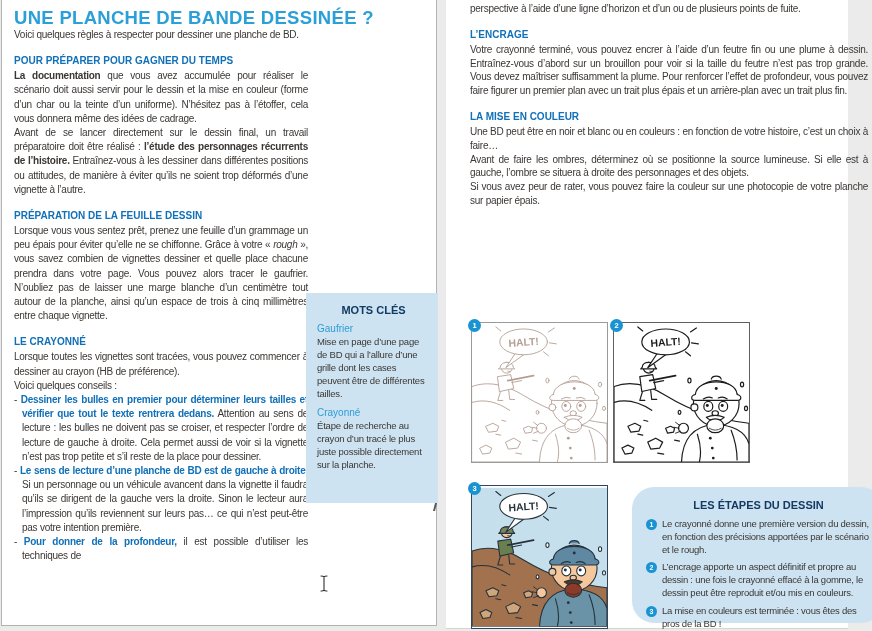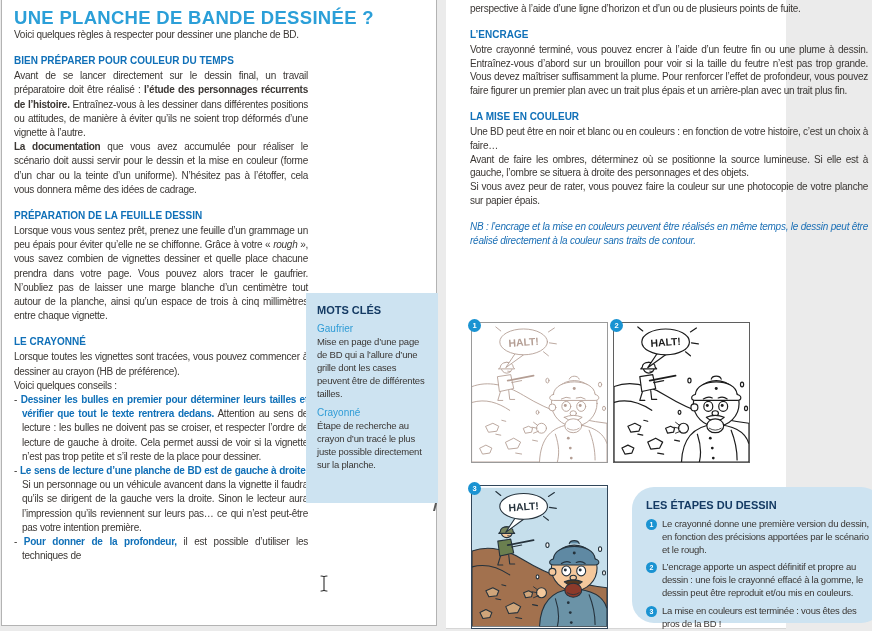--- a/index.html
+++ b/index.html
@@ -5,21 +5,21 @@
   html,body{margin:0;padding:0;}
   body{
     width:872px;height:631px;position:relative;overflow:hidden;
     background:#ebebeb;
     font-family:"Liberation Sans","DejaVu Sans",sans-serif;
     color:#3b3734;
   }
   
   .page{position:absolute;background:#ffffff;box-sizing:border-box;}
   .page-left{left:1px;top:-2px;width:436px;height:628px;border:1px solid #b3b3b3;}
-  .page-right{left:446px;top:0;width:340px;height:629px;border-bottom:1px solid #d6d6d6;}
+  .page-right{left:446px;top:0;width:402px;height:629px;border-bottom:1px solid #d6d6d6;}
   .page-left .content{padding:8px 0 0 12px;width:294px;}
   .page-right .content{padding:2px 0 0 24px;width:398px;}
 
   
   .doc-title{
     color:#2b9fd8;font-weight:bold;font-size:18.5px;line-height:21px;
     letter-spacing:.3px;width:420px;
   }
   .intro{margin-top:12px;font-size:10px;letter-spacing:-.2px;}
   .sec-h{
@@ -37,21 +37,21 @@
   .seg-bb{font-weight:bold;color:#1070b8;}
   .seg-i{font-style:italic;}
   .nb{
     margin-top:12px;font-size:10px;line-height:13.8px;letter-spacing:-.25px;
     font-style:italic;color:#1b6fb5;text-align:justify;
   }
 
   
   .blue-box{position:absolute;background:#cde3f1;box-sizing:border-box;}
   .mots-cles{left:304px;top:294px;width:132px;height:210px;padding:11px 8px 8px 11px;}
-  .box-title{color:#143a63;font-weight:bold;font-size:11px;margin:0 0 7px 0;}
+  .box-title{color:#143a63;font-weight:bold;font-size:11px;margin:0 0 7px 0;text-align:center;}
   .kw-term{color:#2f9cd6;font-size:10px;margin:7px 0 1px 0;}
   .kw-def{font-size:9.5px;line-height:13px;letter-spacing:-.2px;margin:0;}
   .etapes{left:186px;top:487px;width:251px;height:136px;padding:12px 12px 8px 14px;border-radius:22px;}
   .etape-item{display:flex;margin:0 0 5px 0;}
   .badge-sm{
     flex:0 0 auto;width:11px;height:11px;border-radius:50%;background:#1a93d2;
     color:#fff;font-size:7px;font-weight:bold;text-align:center;line-height:11px;
     margin:1px 5px 0 0;
   }
   .etape-text{font-size:9.5px;line-height:12.8px;letter-spacing:-.25px;}
@@ -143,23 +143,23 @@
   </symbol>
 </svg>
 
 <div class="page page-left">
   <div class="content">
     <div class="doc-title">
       <div>UNE PLANCHE DE BANDE DESSINÉE ?</div>
     </div>
     <p class="body intro">Voici quelques règles à respecter pour dessiner une planche de BD.</p>
 
-    <div class="sec-h">BIEN PRÉPARER POUR COULEUR DU TEMPS</div>
+    <div class="sec-h">POUR PRÉPARER POUR GAGNER DU TEMPS</div>
+    <p class="body"><span class="seg-b">La documentation</span><span class="seg-r"> que vous avez accumulée pour réaliser le scénario doit aussi servir pour le dessin et la mise en couleur (forme d’un char ou la teinte d’un uniforme). N’hésitez pas à l’étoffer, cela vous donnera même des idées de cadrage.</span></p>
     <p class="body"><span class="seg-r">Avant de se lancer directement sur le dessin final, un travail préparatoire doit être réalisé : </span><span class="seg-b">l’étude des personnages récurrents de l’histoire.</span><span class="seg-r"> Entraînez-vous à les dessiner dans différentes positions ou attitudes, de manière à éviter qu’ils ne soient trop déformés d’une vignette à l’autre.</span></p>
-    <p class="body"><span class="seg-b">La documentation</span><span class="seg-r"> que vous avez accumulée pour réaliser le scénario doit aussi servir pour le dessin et la mise en couleur (forme d’un char ou la teinte d’un uniforme). N’hésitez pas à l’étoffer, cela vous donnera même des idées de cadrage.</span></p>
 
     <div class="sec-h">PRÉPARATION DE LA FEUILLE DESSIN</div>
     <p class="body"><span class="seg-r">Lorsque vous vous sentez prêt, prenez une feuille d’un grammage un peu épais pour éviter qu’elle ne se chiffonne. Grâce à votre « </span><span class="seg-i">rough</span><span class="seg-r"> », vous savez combien de vignettes dessiner et quelle place chacune prendra dans votre page. Vous pouvez alors tracer le gaufrier. N’oubliez pas de laisser une marge blanche d’un centimètre tout autour de la planche, ainsi qu’un espace de trois à cinq millimètres entre chaque vignette.</span></p>
 
     <div class="sec-h">LE CRAYONNÉ</div>
     <p class="body">Lorsque toutes les vignettes sont tracées, vous pouvez commencer à dessiner au crayon (HB de préférence).</p>
     <p class="body gap">Voici quelques conseils :</p>
     <p class="body bullet"><span class="seg-r">- </span><span class="seg-bb">Dessiner les bulles en premier pour déterminer leurs tailles et vérifier que tout le texte rentrera dedans.</span><span class="seg-r"> Attention au sens de lecture : les bulles ne doivent pas se croiser, et respecter l’ordre de lecture de gauche à droite. Cela permet aussi de voir si la vignette n’est pas trop petite et s’il reste de la place pour dessiner.</span></p>
     <p class="body bullet"><span class="seg-r">- </span><span class="seg-bb">Le sens de lecture d’une planche de BD est de gauche à droite.</span><span class="seg-r"> Si un personnage ou un véhicule avancent dans la vignette il faudra qu’ils se dirigent de la gauche vers la droite. Sinon le lecteur aura l’impression qu’ils reviennent sur leurs pas… ce qui n’est peut-être pas votre intention première.</span></p>
     <p class="body bullet"><span class="seg-r">- </span><span class="seg-bb">Pour donner de la profondeur,</span><span class="seg-r"> il est possible d’utiliser les techniques de</span></p>
@@ -183,21 +183,20 @@
     <p class="body">perspective à l’aide d’une ligne d’horizon et d’un ou de plusieurs points de fuite.</p>
 
     <div class="sec-h">L’ENCRAGE</div>
     <p class="body">Votre crayonné terminé, vous pouvez encrer à l’aide d’un feutre fin ou une plume à dessin. Entraînez-vous d’abord sur un brouillon pour voir si la taille du feutre n’est pas trop grande. Vous devez maîtriser suffisamment la plume. Pour renforcer l’effet de profondeur, vous pouvez faire figurer un premier plan avec un trait plus épais et un arrière-plan avec un trait plus fin.</p>
 
     <div class="sec-h">LA MISE EN COULEUR</div>
     <p class="body">Une BD peut être en noir et blanc ou en couleurs : en fonction de votre histoire, c’est un choix à faire…</p>
     <p class="body">Avant de faire les ombres, déterminez où se positionne la source lumineuse. Si elle est à gauche, l’ombre se situera à droite des personnages et des objets.</p>
     <p class="body">Si vous avez peur de rater, vous pouvez faire la couleur sur une photocopie de votre planche sur papier épais.</p>
 
-    <p class="nb">NB : l’encrage et la mise en couleurs peuvent être réalisés en même temps, le dessin peut être réalisé directement à la couleur sans traits de contour.</p>
   </div>
 
   <div class="panel panel-1 mode-sketch">
     <div class="panel-badge">1</div>
     <svg viewBox="0 0 136 140">
       <use href="#scene"></use>
       <text x="52" y="23" transform="rotate(-4 52 19)" class="halt-text" style="fill:var(--line);stroke:none">HALT!</text>
     </svg>
   </div>
   <div class="panel panel-2 mode-ink">

